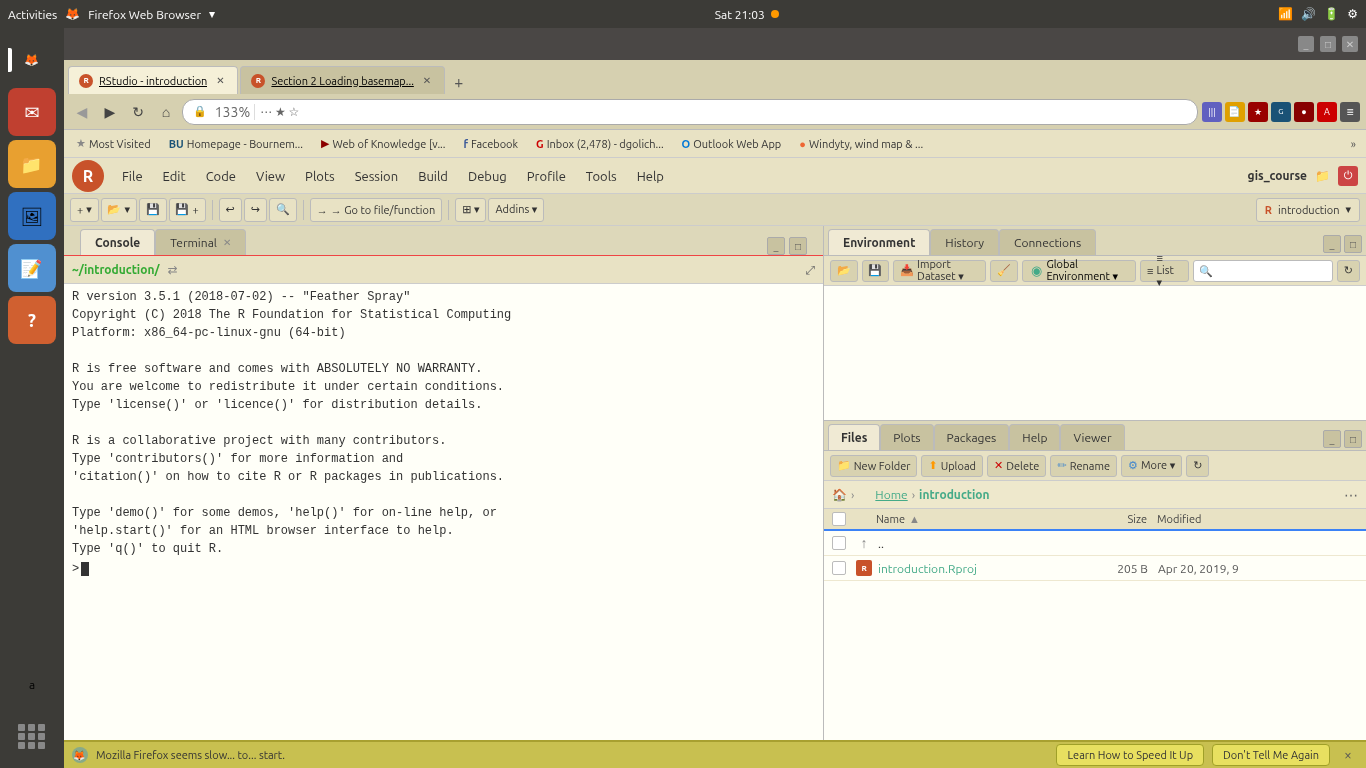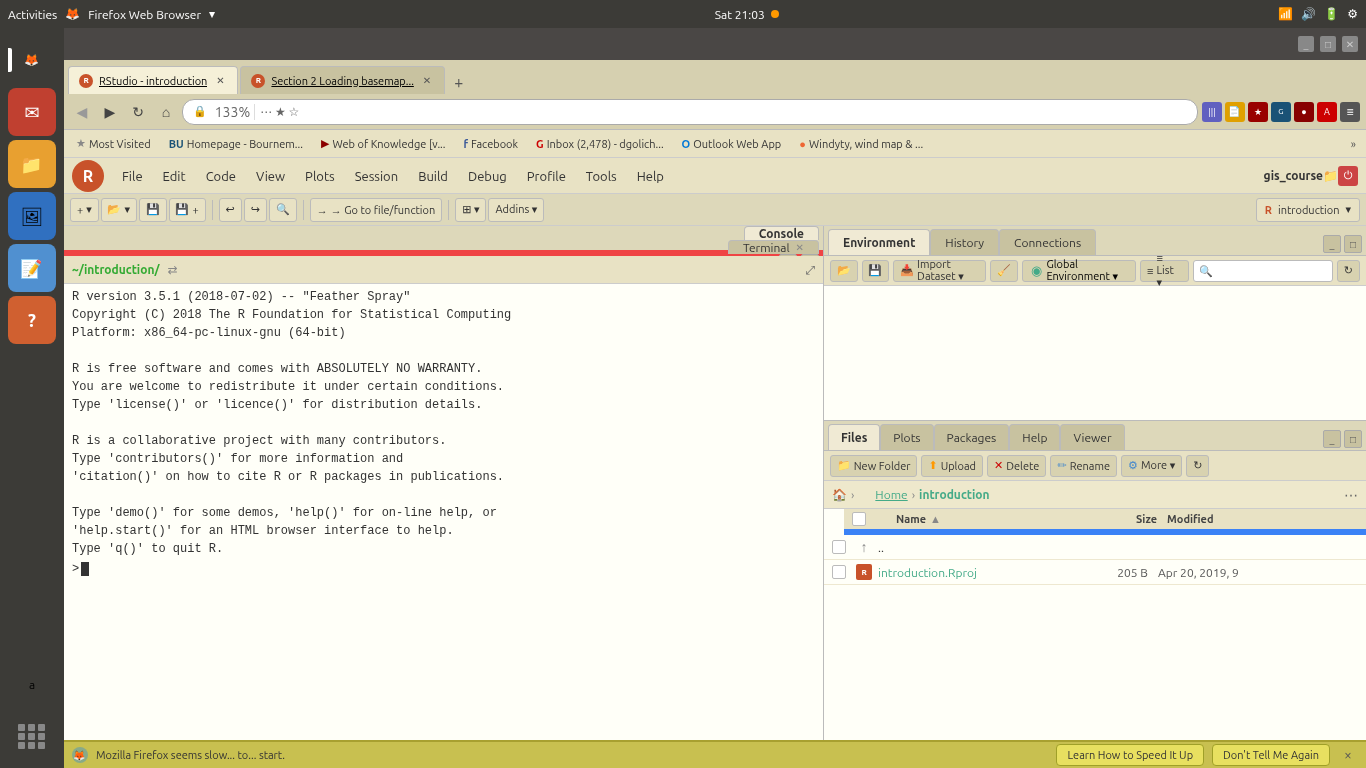--- a/index.html
+++ b/index.html
@@ -130,21 +130,21 @@
       height: 36px;
       background: #e8e2c4;
       display: flex;
       align-items: center;
       padding: 0 8px;
       border-bottom: 1px solid #ccc;
       gap: 0;
     }
     .rstudio-logo { width: 32px; height: 32px; background: #c8522a; border-radius: 50%; display: flex; align-items: center; justify-content: center; color: #fff; font-size: 16px; font-weight: bold; margin-right: 8px; }
     .menu-item { padding: 4px 10px; cursor: pointer; border-radius: 3px; font-size: 13px; color: #333; }
-    .menu-right { margin-left: auto; display: flex; align-items: center; gap: 0; font-size: 12px; color: #555; }
+    .menu-right { margin-left: auto; display: flex; align-items: center; gap: 8px; font-size: 12px; color: #555; }
     .project-name { color: #333; font-weight: bold; }
     .power-btn { width: 20px; height: 20px; border-radius: 3px; background: #c44; display: flex; align-items: center; justify-content: center; color: #fff; font-size: 11px; cursor: pointer; }
 
     
     .rstudio-toolbar {
       height: 32px;
       background: #ddd8ba;
       display: flex;
       align-items: center;
       padding: 0 6px;
@@ -170,23 +170,22 @@
       flex-direction: column;
       border-right: 1px solid #bbb;
     }
 
     
     .panel-tabs {
       height: 30px;
       background: #ddd8ba;
       display: flex;
       align-items: flex-end;
-      padding: 0 4px;
-      border-bottom: 6px solid #ef4444;
-      flex-direction: column;
+      padding: 0 16px;
+      border-bottom: 1px solid #ef4444;
     }
     .panel-tab {
       height: 26px;
       padding: 0 14px;
       background: #c8c2a0;
       border: 1px solid #bbb;
       border-bottom: none;
       border-radius: 4px 4px 0 0;
       cursor: pointer;
       font-size: 12px;
@@ -349,25 +348,24 @@
     .file-list {
       flex: 1;
       background: #fffff8;
       overflow-y: auto;
     }
     .file-list-header {
       display: flex;
       align-items: center;
       padding: 3px 8px;
       background: #e8e2c4;
-      border-bottom: 6px solid #3b82f6;
+      border-bottom: 2px solid #3b82f6;
       font-size: 11px;
-      font-weight: bold;
+      font-weight: normal;
       color: #444;
-      margin-left: 20px;
     }
     .file-col-check { width: 24px; }
     .file-col-icon { width: 20px; }
     .file-col-name { flex: 1; display: flex; align-items: center; gap: 4px; }
     .file-col-size { width: 80px; text-align: right; padding-right: 10px; }
     .file-col-modified { flex: 1; }
     .file-sort-arrow { color: #888; }
     .file-row {
       display: flex;
       align-items: center;

